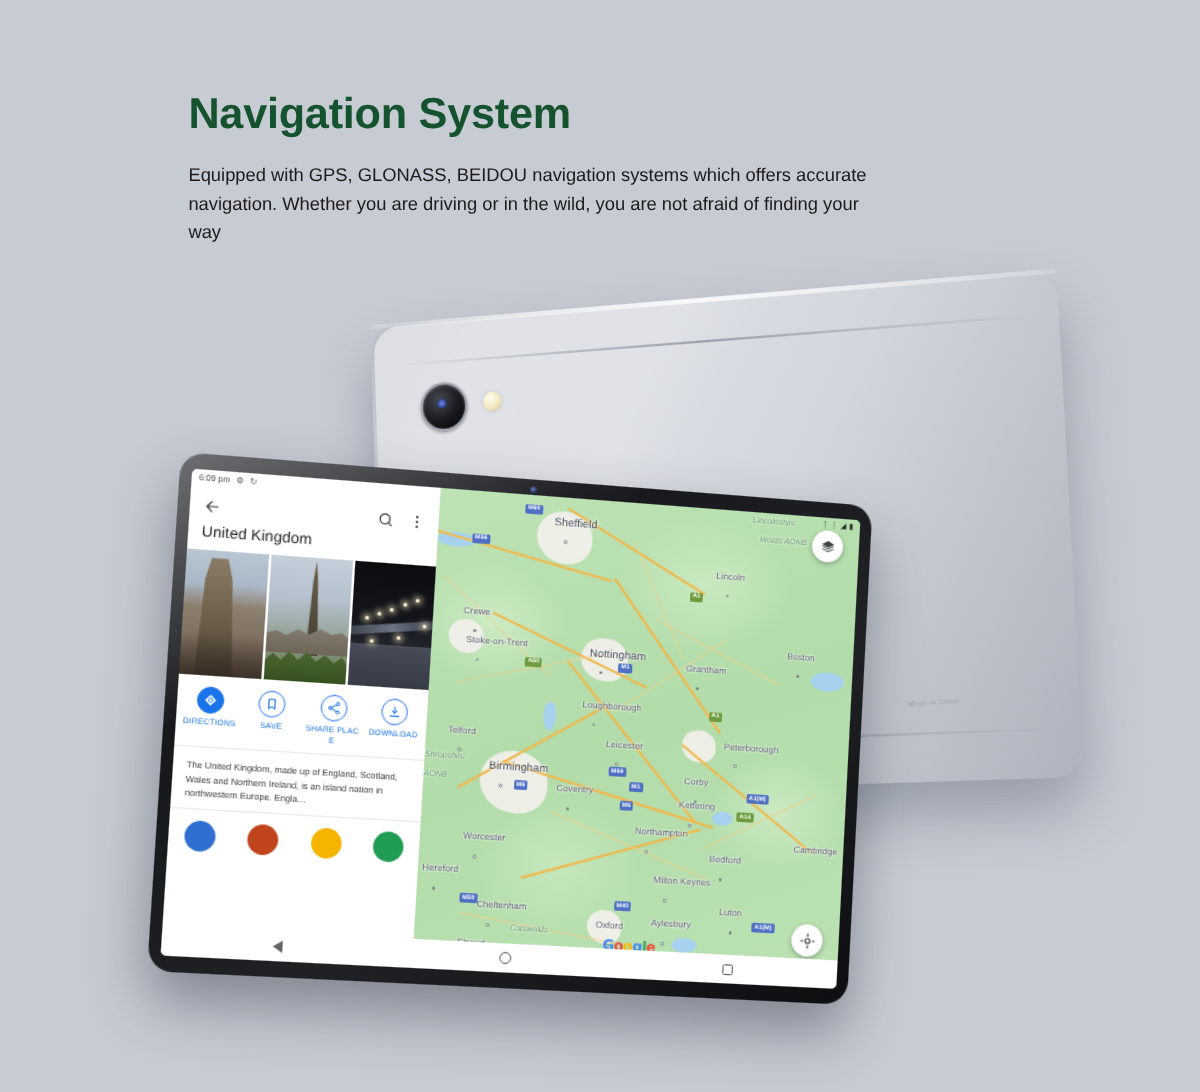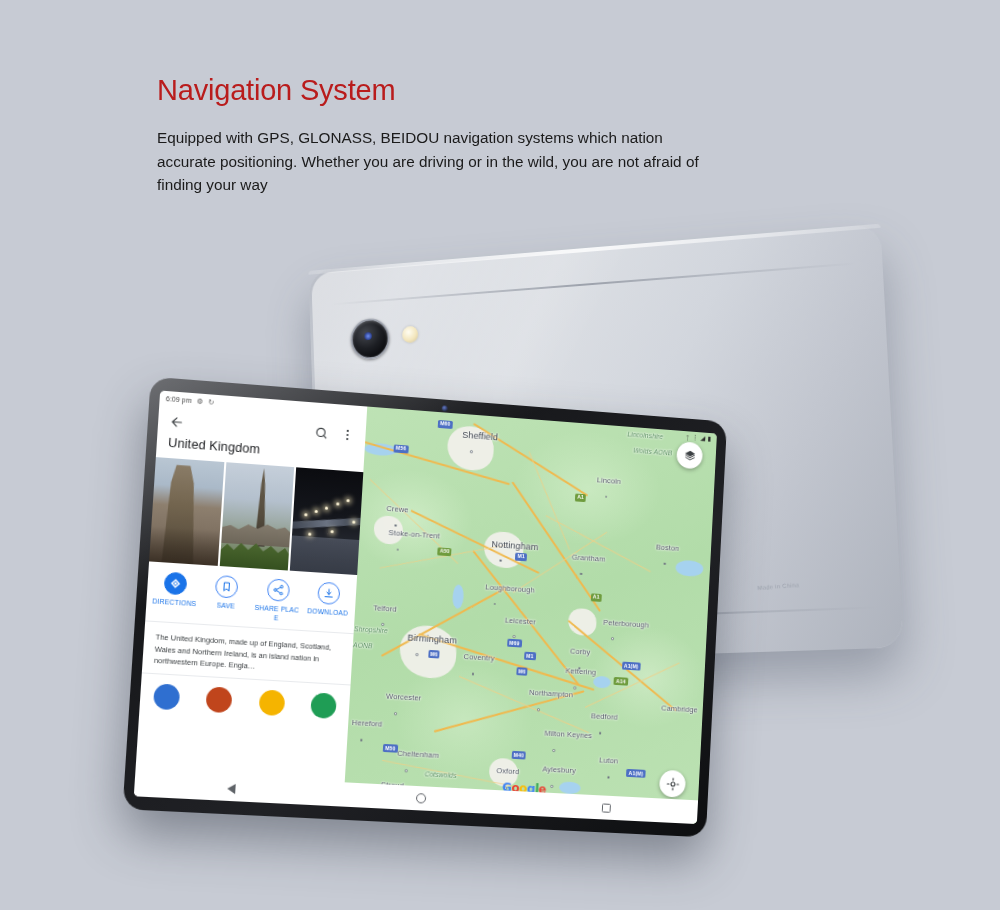--- a/index.html
+++ b/index.html
@@ -9,23 +9,23 @@
     height: 910px;
     background: #c7cbd4;
     font-family: "Liberation Sans", sans-serif;
     overflow: hidden;
     position: relative;
   }
 
   
   .copy-block { position: absolute; left: 157px; top: 74px; width: 600px; }
   .headline {
-    font-size: 29px;
-    font-weight: normal;
-    color: #b91c1c;
+    font-size: 36px;
+    font-weight: bold;
+    color: #14532d;
     letter-spacing: -0.2px;
   }
   .subcopy {
     margin-top: 19px;
     font-size: 15.3px;
     line-height: 23.5px;
     color: #1b1b1b;
     width: 566px;
   }
 
@@ -402,21 +402,21 @@
     width: 9px; height: 9px;
     border: 1.4px solid #5f6368;
     border-radius: 1.5px;
   }
 </style>
 </head>
 <body>
 
 <div class="copy-block">
   <div class="headline">Navigation System</div>
-  <div class="subcopy">Equipped with GPS, GLONASS, BEIDOU navigation systems which nation accurate positioning. Whether you are driving or in the wild, you are not afraid of finding your way</div>
+  <div class="subcopy">Equipped with GPS, GLONASS, BEIDOU navigation systems which offers accurate navigation. Whether you are driving or in the wild, you are not afraid of finding your way</div>
 </div>
 
 <div class="scene">
 
   <div class="rear-tablet">
     <div class="rear-inner"></div>
     <div class="rear-edge-hl"></div>
     <div class="seam top"></div>
     <div class="seam bottom"></div>
     <div class="rear-camera"></div>

